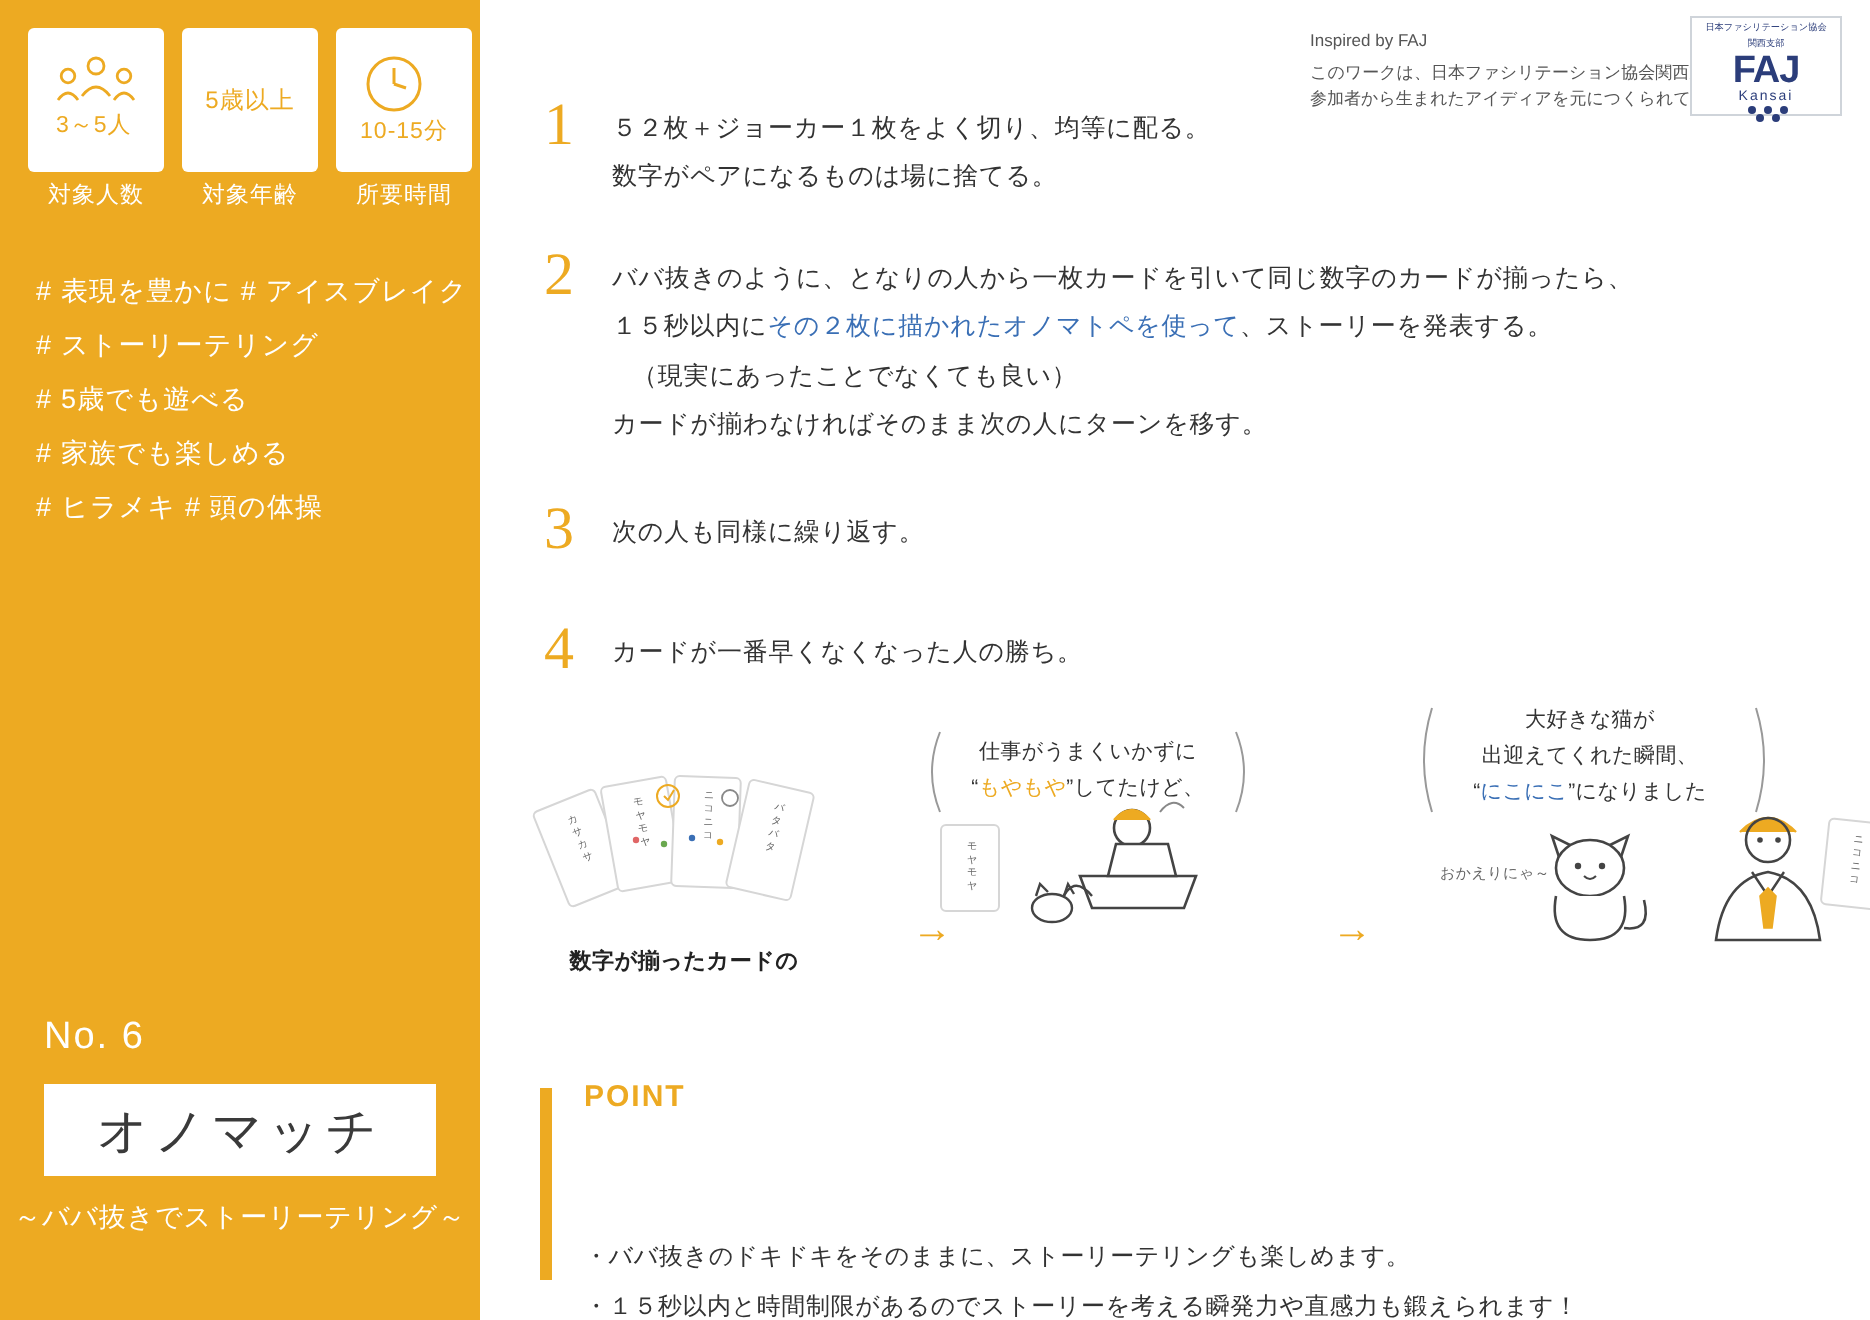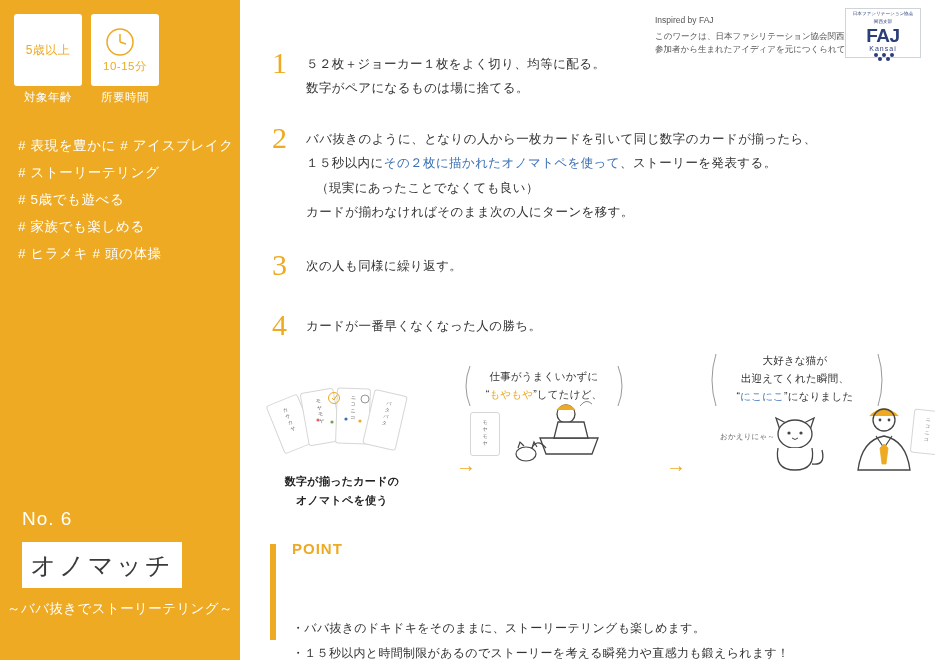--- a/index.html
+++ b/index.html
@@ -90,21 +90,21 @@
     left: 22px;
     top: 508px;
     color: #ffffff;
     font-size: 19px;
     letter-spacing: 1px;
   }
   .title-box {
     position: absolute;
     left: 22px;
     top: 542px;
-    width: 160px;
+    width: 196px;
     height: 46px;
     background: #ffffff;
     display: flex;
     align-items: center;
     justify-content: center;
   }
   .title-box span {
     color: #3a3a3a;
     font-size: 25px;
     letter-spacing: 3px;
@@ -310,20 +310,36 @@
 </style>
 </head>
 <body>
 
 <div class="page">
 
   <div class="sidebar">
 
     <div class="badges">
 
+      <div class="badge">
+        <div class="badge-inner">
+          <span>
+            <svg width="40" height="26" viewBox="0 0 40 26">
+              <circle cx="20" cy="5" r="4" fill="none" stroke="#edaa22" stroke-width="1.4"></circle>
+              <path d="M13 20 q7 -9 14 0" fill="none" stroke="#edaa22" stroke-width="1.4"></path>
+              <circle cx="6" cy="10" r="3.4" fill="none" stroke="#edaa22" stroke-width="1.4"></circle>
+              <path d="M1 22 q5 -7 10 0" fill="none" stroke="#edaa22" stroke-width="1.4"></path>
+              <circle cx="34" cy="10" r="3.4" fill="none" stroke="#edaa22" stroke-width="1.4"></circle>
+              <path d="M29 22 q5 -7 10 0" fill="none" stroke="#edaa22" stroke-width="1.4"></path>
+            </svg>
+          </span>
+          <div class="badge-num">3～5人</div>
+        </div>
+        <div class="badge-caption">対象人数</div>
+      </div>
 
       <div class="badge">
         <div class="badge-inner">
           <div class="badge-age">5歳以上</div>
         </div>
         <div class="badge-caption">対象年齢</div>
       </div>
 
       <div class="badge">
         <div class="badge-inner">
@@ -523,21 +539,20 @@
       </svg>
     </span>
 
     <div class="card" style="left:654px; top:60px; width:30px; height:44px; transform:rotate(6deg);">
       <div class="card-text">ニコニコ</div>
     </div>
   </div>
 
   <div class="fan-caption">
     <div>数字が揃ったカードの</div>
-    <div>オノマトペを使う</div>
   </div>
 
   <div class="point-wrap">
     <div class="point-bar"></div>
     <div class="point-title">POINT</div>
     <div class="point-list">
       <div>・ババ抜きのドキドキをそのままに、ストーリーテリングも楽しめます。</div>
       <div>・１５秒以内と時間制限があるのでストーリーを考える瞬発力や直感力も鍛えられます！</div>
     </div>
   </div>

